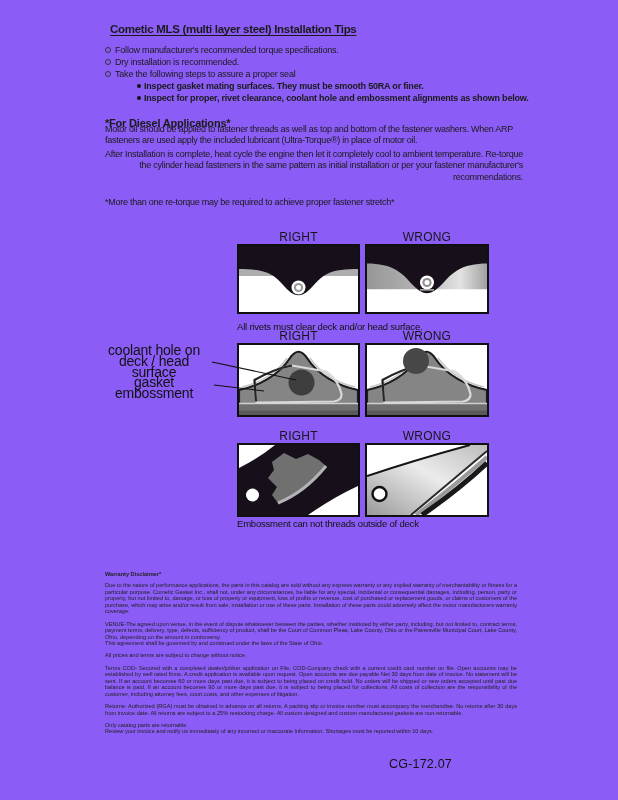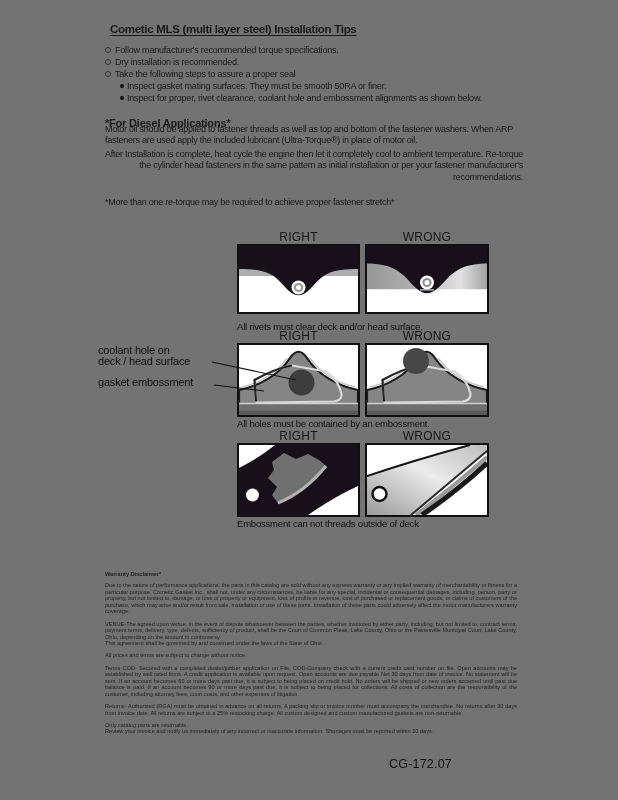--- a/index.html
+++ b/index.html
@@ -1,50 +1,50 @@
 <!DOCTYPE html>
 <html><head>
 <meta charset="utf-8">
 <style>
   html,body{margin:0;padding:0;background:#e8e8e8;}
   .page{
-    position:relative;width:618px;height:800px;background:#737373;
+    position:relative;width:618px;height:800px;background:#8b5cf6;
     font-family:"Liberation Sans","DejaVu Sans",sans-serif;color:#1a1a1a;
     overflow:hidden;margin:0 auto;
   }
   .abs{position:absolute;}
   .title{
     left:110px;top:23px;font-size:11.5px;font-weight:bold;letter-spacing:-.3px;
     text-decoration:underline;text-underline-offset:2px;
   }
   .intro{left:105px;top:44px;width:440px;font-size:9px;letter-spacing:-.2px;}
   .intro .row{display:flex;align-items:flex-start;line-height:12px;}
   .odot{
     display:inline-block;width:4px;height:4px;border:1px solid #333;border-radius:50%;
     margin:3px 4px 0 0;flex:0 0 auto;
   }
-  .sub{margin-left:15px;}
+  .sub{margin-left:32px;font-weight:bold;}
   .fdot{
     display:inline-block;width:4px;height:4px;background:#111;border-radius:50%;
     margin:3.5px 3px 0 0;flex:0 0 auto;
   }
   .h2{left:105px;top:117px;font-size:11px;font-weight:bold;letter-spacing:-.2px;}
   .para{left:105px;width:418px;font-size:9px;line-height:11.3px;letter-spacing:-.25px;}
   .p1{top:124px;} .p2{top:149px;text-align:right;} .pnote{top:197px;}
   .dlabel{font-size:12px;letter-spacing:.2px;text-align:center;color:#161616;}
   .dl-left{left:239px;width:119px;} .dl-right{left:367px;width:120px;}
   .r1{top:230px;} .r2{top:329px;} .r3{top:429px;}
   .dbox{border:2px solid #101010;background:#fff;}
   .dbox svg{display:block;}
   .b1l{left:237px;top:244px;} .b1r{left:365px;top:244px;}
   .b2l{left:237px;top:343px;} .b2r{left:365px;top:343px;}
   .b3l{left:237px;top:443px;} .b3r{left:365px;top:443px;}
   .caption{font-size:9.5px;letter-spacing:-.2px;line-height:11px;color:#111;}
   .c1{left:237px;top:321px;} .c2{left:237px;top:418px;} .c3{left:237px;top:518px;width:230px;}
-  .callout{font-size:11px;letter-spacing:-.2px;line-height:11px;text-align:left;width:112px;color:#111;}
+  .callout{font-size:14px;letter-spacing:-.2px;line-height:11px;text-align:center;width:112px;color:#111;}
   .co1{left:98px;top:345px;} .co2{left:98px;top:377px;}
   .callout-lines{left:110px;top:340px;}
   .warranty{left:105px;top:571px;width:412px;font-size:5.6px;line-height:6.6px;
     letter-spacing:0;text-align:justify;color:#222;}
   .warranty .wp{margin:0 0 5.5px 0;}
   .warranty .whead{font-weight:bold;margin-bottom:4.5px;}
   .footer-code{left:389px;top:757px;font-size:12.5px;letter-spacing:.2px;color:#111;}
 </style>
 </head>
 <body>
@@ -153,21 +153,20 @@
       <path d="M17,56.5 L15.5,35 C28,28 42,22.5 53,20.5" fill="none" stroke="#242424" stroke-width="2.2"></path>
       <circle cx="49" cy="16" r="13" fill="#474747"></circle>
     </svg>
   </div>
 
   <svg class="abs callout-lines" width="260" height="70" viewBox="0 0 260 70">
     <line x1="102" y1="22" x2="186" y2="40" stroke="#111" stroke-width="1.1"></line>
     <line x1="104" y1="45" x2="154" y2="51" stroke="#111" stroke-width="1.1"></line>
   </svg>
 
-  <div class="abs caption c2">All holes must be contained by an embossment.</div>
 
   <div class="abs dlabel dl-left r3">RIGHT</div>
   <div class="abs dlabel dl-right r3">WRONG</div>
 
   <div class="abs dbox b3l">
     <svg width="119" height="70" viewBox="0 0 119 70">
       <rect x="0" y="0" width="119" height="70" fill="#ffffff"></rect>
       <path d="M0,23 Q20,13 36,0 H119 V41 Q95,52 69,70 H0 Z" fill="#17101b"></path>
       <path d="M33,17 L45,8 L57,14 L69,9 L80,15 L87,21 Q66,47 39,58 L33,50 L38,42 L29,33 L35,25 Z" fill="#707070"></path>
       <path d="M39,58 Q66,47 87,21" fill="none" stroke="#b3b3b3" stroke-width="3"></path>

